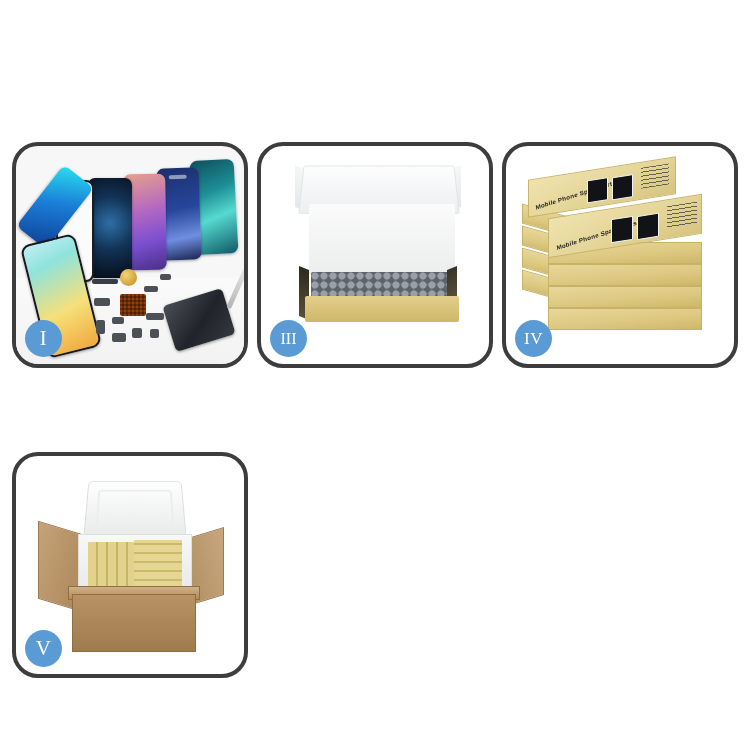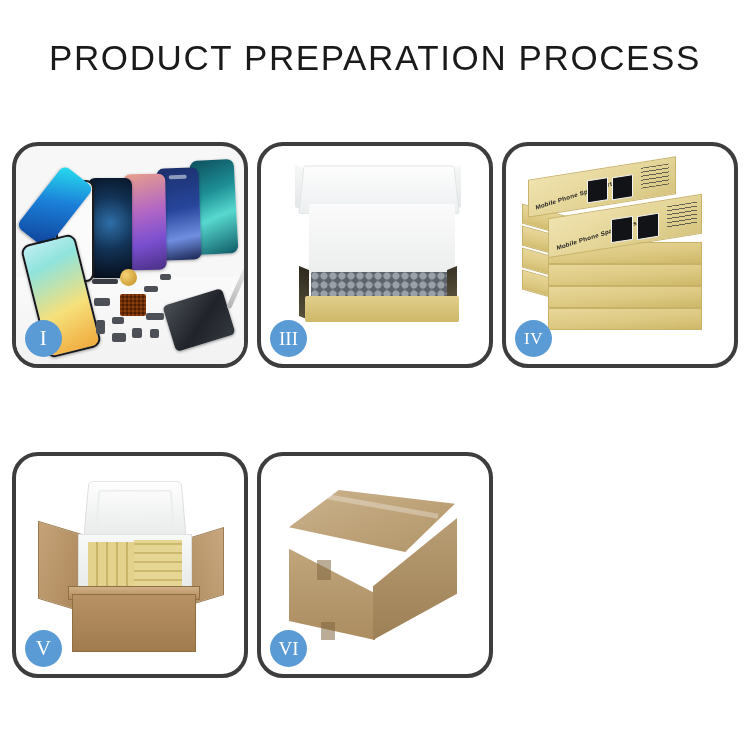--- a/index.html
+++ b/index.html
@@ -79,21 +79,21 @@
     background: #5b9bd5;
     color: #ffffff;
     font-family: "Liberation Serif", serif;
     font-size: 21px;
     line-height: 37px;
     text-align: center;
     letter-spacing: 0.5px;
     z-index: 9;
   }
   .badge.wide { font-size: 17px; }
-  .badge.xwide { font-size: 19px; letter-spacing: 0px; }
+  .badge.xwide { font-size: 16px; letter-spacing: 0px; }
 
   
   .p1 { background: #f7f7f7; }
   .p1 .bg-band {
     position: absolute; left: 0; right: 0; top: 60%;
     height: 40%;
     background: linear-gradient(#fafafa, #f2f2f2);
   }
   .phone {
     position: absolute;
@@ -381,21 +381,20 @@
   }
   .p6 .tape {
     position: absolute;
     background: rgba(130,103,65,.55);
   }
 </style>
 </head>
 <body>
 
 <div class="header">
-  <h1 class="page-title">PRODUCT PREPARATION PROCESS</h1>
 </div>
 
 <div class="panel-grid">
 
   <div class="panel p1">
     <div class="panel-photo">
       <div class="bg-band"></div>
       <div class="phone ph-teal"></div>
       <div class="phone ph-blue2"></div>
       <div class="phone ph-purple"></div>
@@ -475,25 +474,14 @@
         </div>
       <div class="foam-box"></div>
       <div class="ybars"></div>
       <div class="ybars2"></div>
       <div class="carton-rim"></div>
       <div class="carton-body"></div>
     </div>
     <div class="badge">V</div>
   </div>
 
-  <div class="panel p6">
-    <div class="panel-photo">
-      <div class="top-face"></div>
-      <div class="left-face"></div>
-      <div class="right-face"></div>
-      <div class="seam"></div>
-      <div class="tape" style="left:56px;top:104px;width:14px;height:20px;"></div>
-      <div class="tape" style="left:60px;top:166px;width:14px;height:18px;"></div>
-    </div>
-    <div class="badge xwide">VI</div>
-  </div>
 
 </div>
 
 </body></html>

